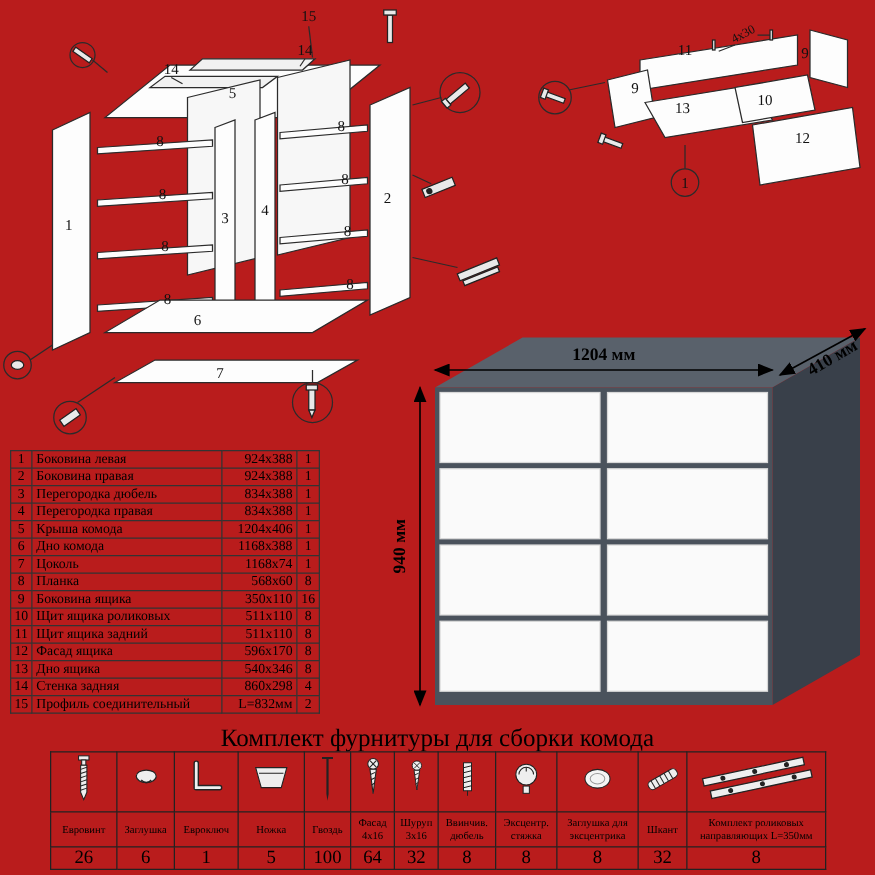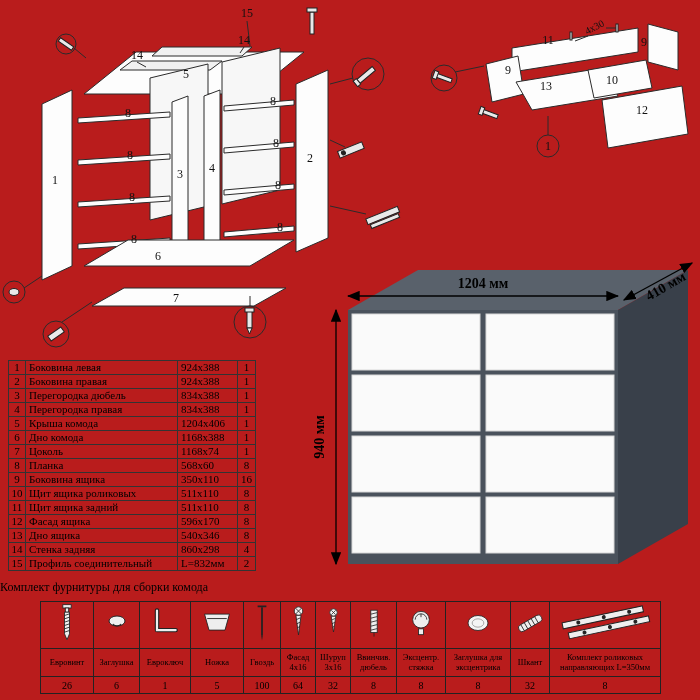--- a/index.html
+++ b/index.html
@@ -10,31 +10,31 @@
   svg text{font-family:"Liberation Serif",serif}
   .dlabel{font-size:12px;fill:#111;text-anchor:middle}
   .dlabel.small{font-size:10px}
   .dim-label{font-size:14px;font-weight:bold;fill:#000;text-anchor:middle}
   .sheet-svg{position:absolute}
   #parts-table{position:absolute;left:8px;top:360px;border-collapse:collapse}
   #parts-table td{border:1px solid #333;font-size:11px;line-height:11px;
                   padding:1px 3px;white-space:nowrap}
   #parts-table td.c-num{width:17px;text-align:center;padding:1px 1px}
   #parts-table td.c-name{width:152px}
-  #parts-table td.c-size{width:60px;text-align:left}
+  #parts-table td.c-size{width:60px;text-align:right}
   #parts-table td.c-qty{width:17px;text-align:center}
-  .hw-title{position:absolute;left:0;top:580px;width:700px;text-align:left;
-            font-size:12px}
+  .hw-title{position:absolute;left:0;top:580px;width:700px;text-align:center;
+            font-size:20px}
   #hw-table{position:absolute;left:40px;top:601px;border-collapse:collapse;
             table-layout:fixed}
   #hw-table td{border:1px solid #222;text-align:center;vertical-align:middle;
                overflow:hidden;padding:0}
   .hw-icon-cell{height:46px}
   .hw-name-cell{height:28px;font-size:8.5px;line-height:1.15;padding:1px 1px}
-  .hw-qty-cell{height:17px;font-size:10px}
+  .hw-qty-cell{height:17px;font-size:15px}
 </style>
 </head>
 <body>
 
 <div class="page">
 
   <svg id="left-diagram" class="sheet-svg" style="left:0;top:0" width="440" height="358" viewBox="0 0 440 358">
     <g stroke="#2b2b2b" stroke-width="1" fill="#fdfdfd">
       <polygon points="42,104 72,90 72,266 42,280"></polygon>
       <polygon points="84,94 252,94 304,52 136,52"></polygon>

